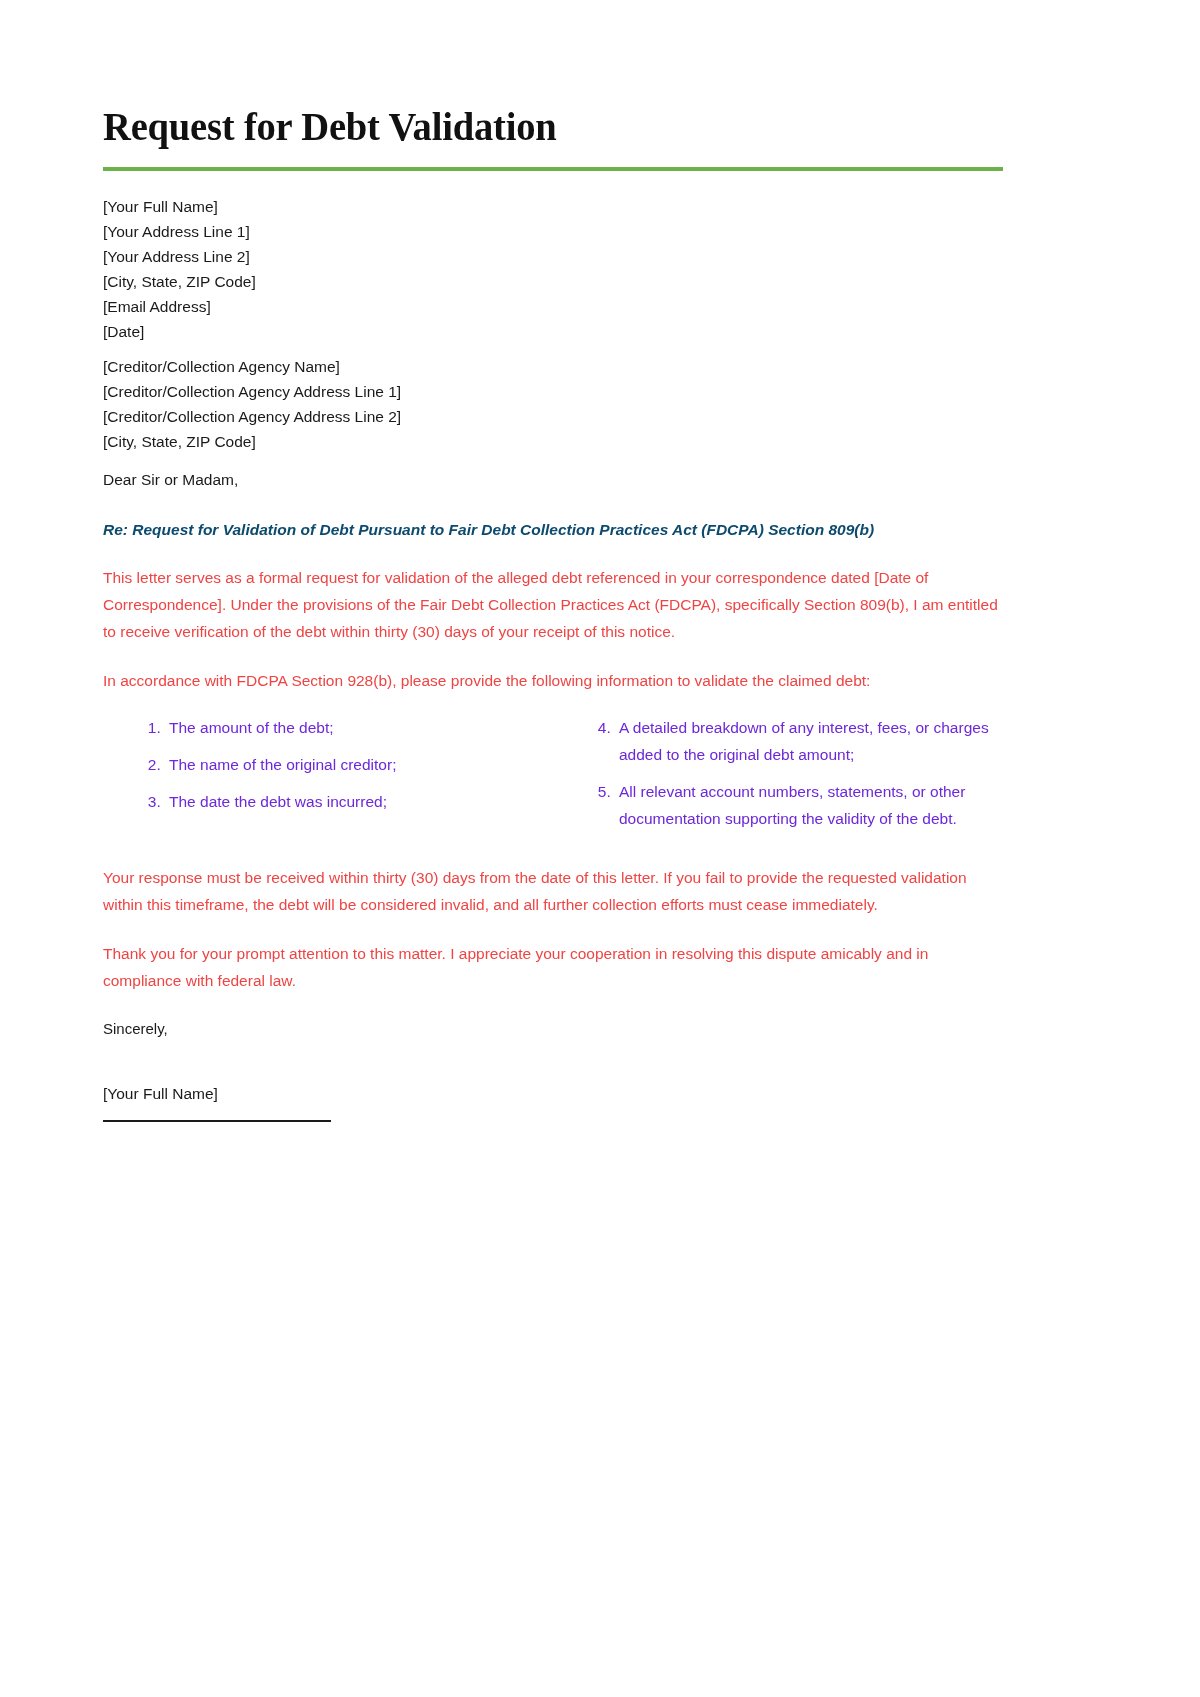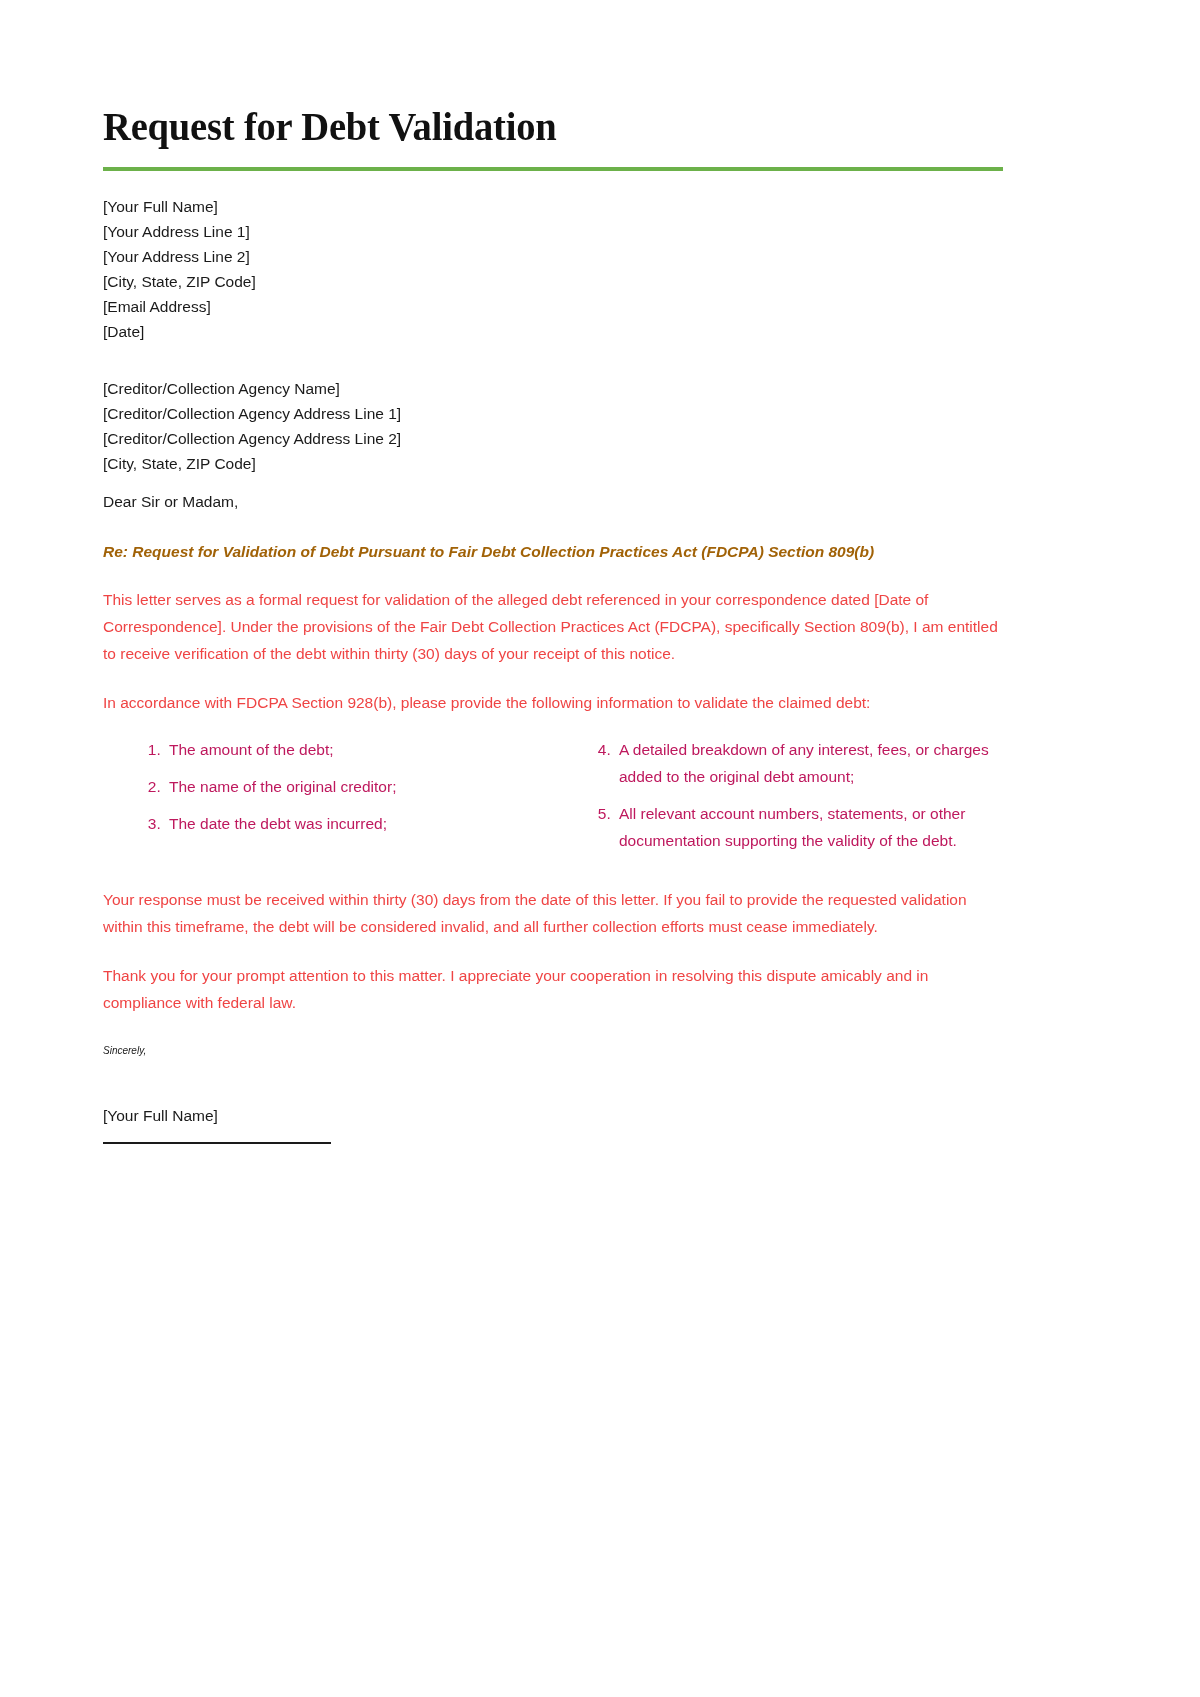--- a/index.html
+++ b/index.html
@@ -57,37 +57,37 @@
     margin-top: 23px;
   }
   .addr-line {
     font-size: 15.5px;
     line-height: 25px;
     color: #1a1a1a;
     white-space: nowrap;
   }
 
   .block.recipient {
-    margin-top: 32px;
+    margin-top: 10px;
   }
 
   .salutation {
     font-size: 15.5px;
     line-height: 25px;
     margin-top: 13px;
     color: #1a1a1a;
   }
 
   .subject-line {
     font-size: 15.5px;
     line-height: 25px;
     margin-top: 25px;
     font-style: italic;
     font-weight: 600;
-    color: #a16207;
+    color: #0c4a6e;
   }
 
   
   .para {
     font-size: 15.5px;
     line-height: 27px;
     margin-top: 22px;
     color: #ef4444;
     text-align: left;
   }
@@ -100,34 +100,33 @@
   }
   .list-col {
     width: 450px;
     box-sizing: border-box;
   }
   .list-col ol {
     margin: 0;
     padding-left: 62px;
     font-size: 15.5px;
     line-height: 27px;
-    color: #be185d;
+    color: #6d28d9;
   }
   .list-col li {
     margin-bottom: 10px;
     padding-left: 4px;
   }
 
   
   .closing {
-    font-size: 10px;
+    font-size: 15px;
     line-height: 25px;
     margin-top: 22px;
     color: #1a1a1a;
-    font-style: italic;
   }
   .signer-name {
     font-size: 15.5px;
     line-height: 25px;
     margin-top: 40px;
     color: #1a1a1a;
   }
   .signature-rule {
     width: 228px;
     height: 2px;

